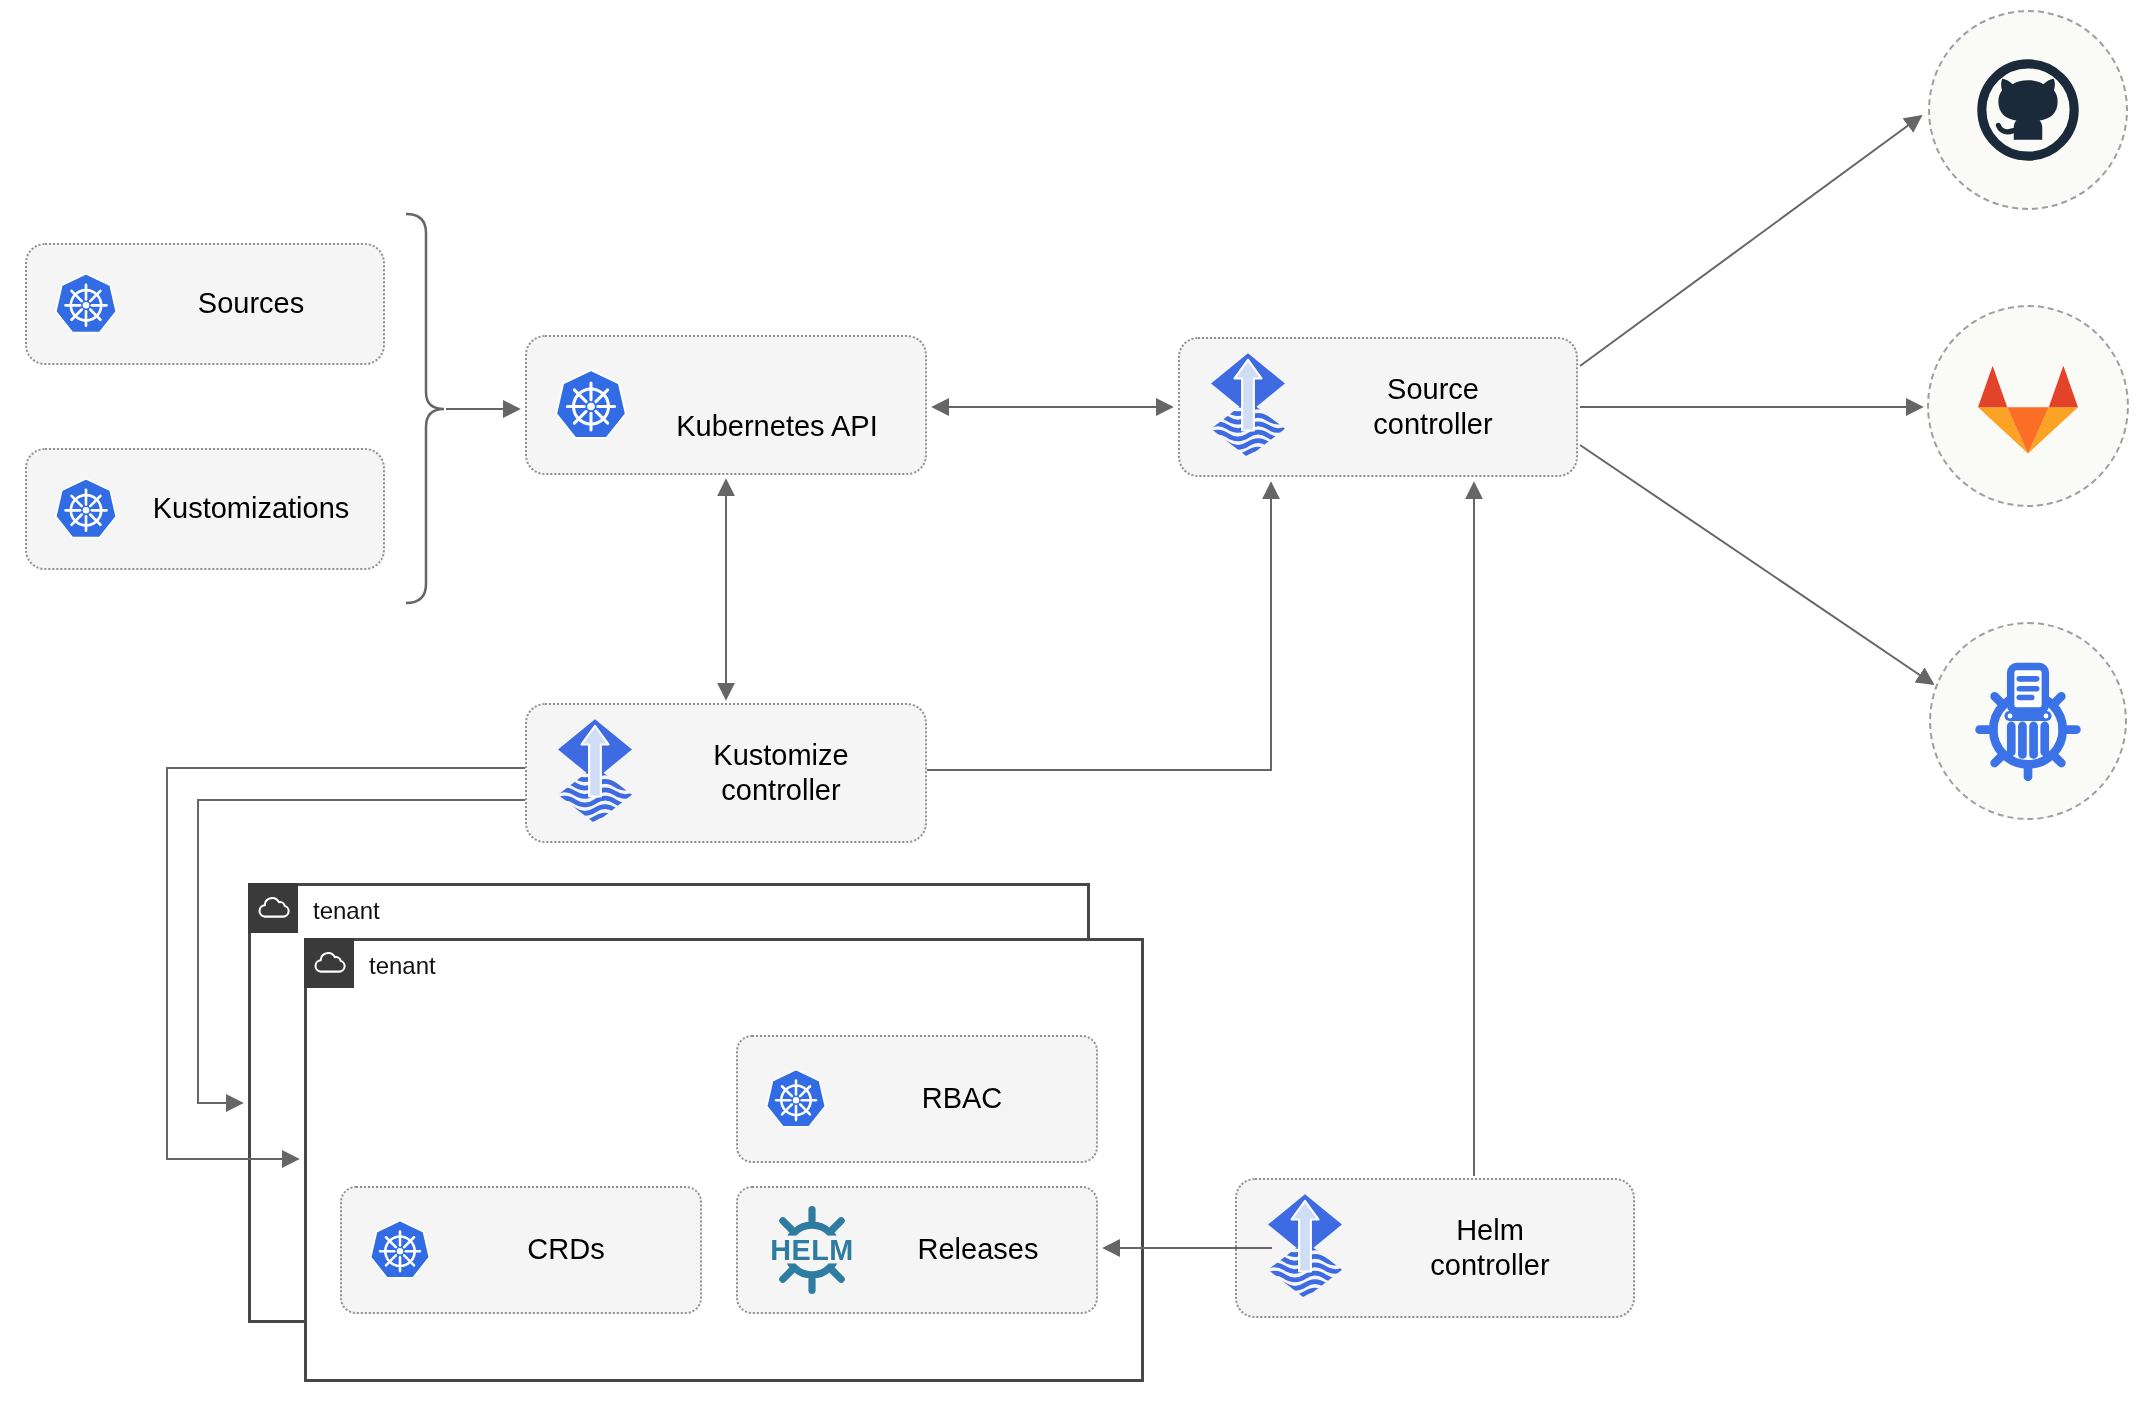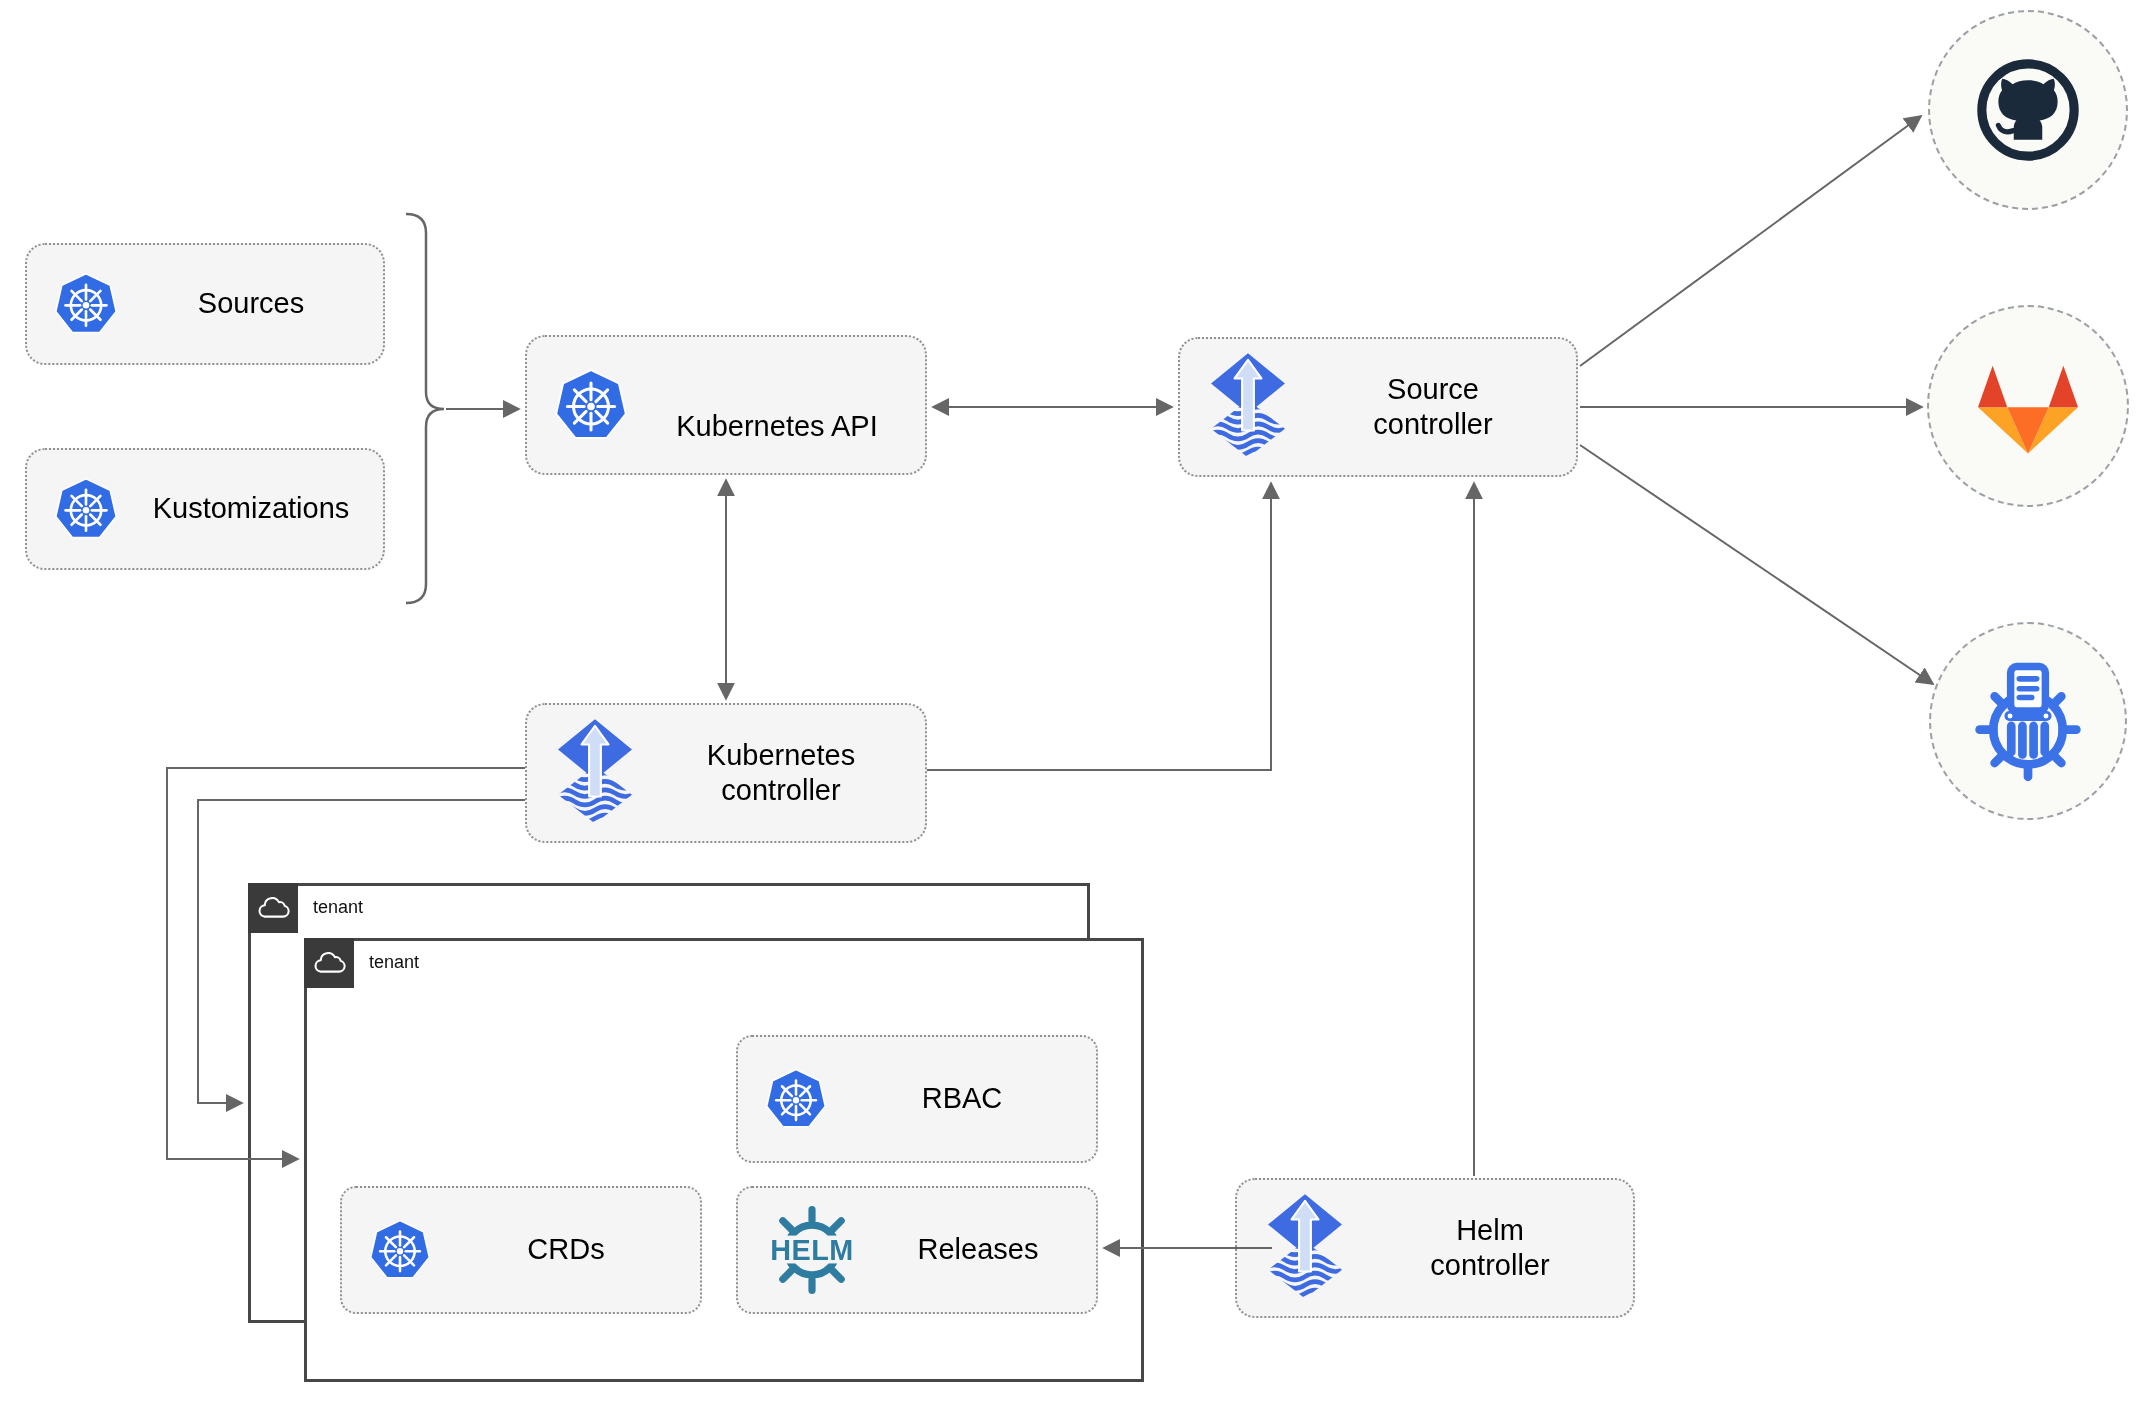--- a/index.html
+++ b/index.html
@@ -12,21 +12,21 @@
   .card .icon{margin-left:26px;flex:none;}
   .card .lbl{flex:1;display:flex;justify-content:center;}
   .card .lbl span{max-width:256px;text-align:center;font-size:29px;color:#000;line-height:1.22;}
   .card.ctrl .lbl span{max-width:190px;}
   .card.wide .lbl span{max-width:320px;margin-top:44px;}
 
   
   .tenant{position:absolute;background:#fff;border:3px solid var(--tenant-border,#474747);box-sizing:border-box;}
   .tenant .tab{position:absolute;left:-3px;top:-3px;width:50px;height:50px;
                background:var(--tenant-tab-bg,#3a3a3a);display:flex;align-items:center;justify-content:center;}
-  .tenant .tname{position:absolute;left:62px;top:11px;font-size:18px;color:#111;}
+  .tenant .tname{position:absolute;left:62px;top:11px;font-size:24px;color:#111;}
 
   
   .src-circle{position:absolute;border:2.5px dashed var(--circle-border,#9aa0a6);border-radius:50%;
               background:var(--circle-bg,#fafaf6);display:flex;align-items:center;justify-content:center;
               box-sizing:border-box;z-index:1;}
 
   .back-tenant{z-index:2;}
   .front-tenant{z-index:3;}
   .overlay{position:absolute;left:0;top:0;z-index:9;pointer-events:none;}
 
@@ -151,21 +151,21 @@
         <path class="fx-s" d="M2,78 q12,-8 24,0 t24,0 t24,0 t24,0"></path>
           <path class="fx-s" d="M2,88 q12,-8 24,0 t24,0 t24,0 t24,0"></path>
         <path class="fx-s" d="M2,98 q12,-8 24,0 t24,0 t24,0 t24,0"></path>
           <path class="fx-s" d="M2,108 q12,-8 24,0 t24,0 t24,0 t24,0"></path>
         <path class="fx-s" d="M2,118 q12,-8 24,0 t24,0 t24,0 t24,0"></path>
       </g>
       <polygon class="fx-d" points="50,0 94,36 50,72 6,36"></polygon>
       <path class="fx-a" d="M50,8 L66,30 L57,30 L57,92 L43,92 L43,30 L34,30 Z"></path>
     </svg>
     <div class="lbl">
-        <span>Kubernetes controller</span>
+        <span>Kustomize controller</span>
       </div>
   </div>
 
   <div class="card ctrl" style="left:1235px;top:1178px;width:400px;height:140px;">
     <svg class="icon" width="84" height="108" viewBox="0 0 100 128">
       <g clip-path="url(#fluxclip)">
         <path class="fx-s" d="M2,58 q12,-8 24,0 t24,0 t24,0 t24,0"></path>
           <path class="fx-s" d="M2,68 q12,-8 24,0 t24,0 t24,0 t24,0"></path>
         <path class="fx-s" d="M2,78 q12,-8 24,0 t24,0 t24,0 t24,0"></path>
           <path class="fx-s" d="M2,88 q12,-8 24,0 t24,0 t24,0 t24,0"></path>

